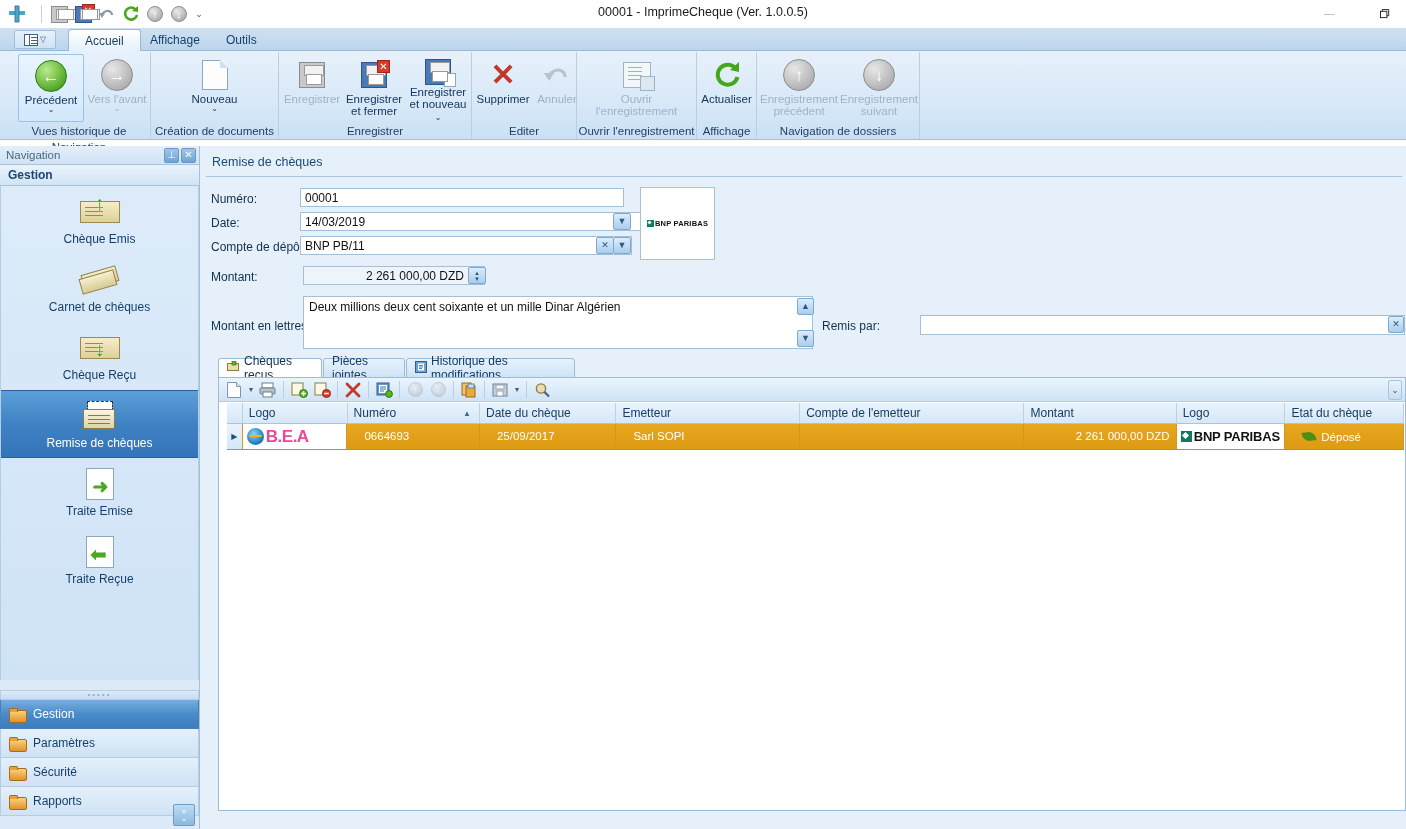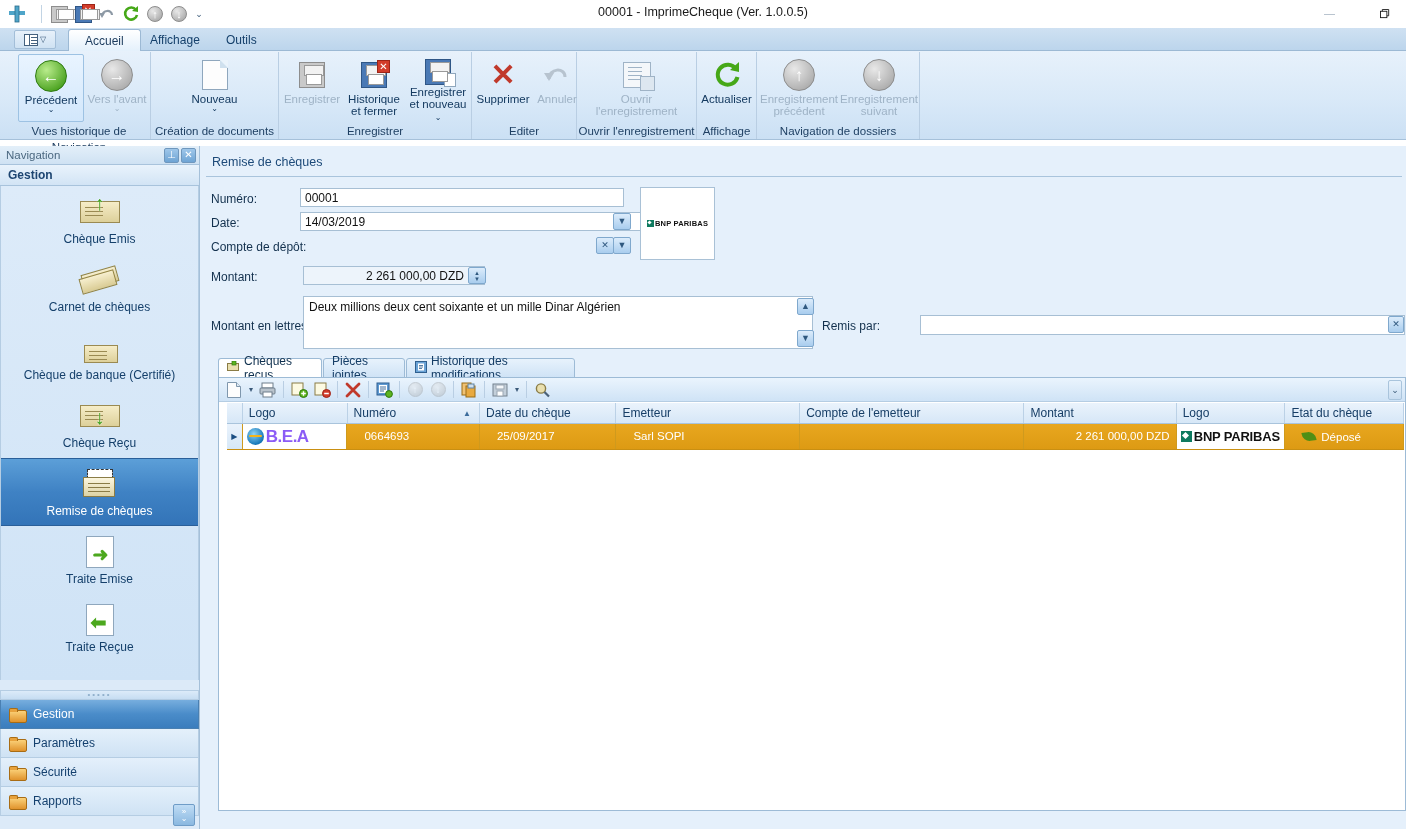--- a/index.html
+++ b/index.html
@@ -357,21 +357,21 @@
   }
   .grow .gc.indicator {
     width:16px; padding:0; display:flex; align-items:center; justify-content:center;
     background: linear-gradient(to bottom,#eaf3fc,#d6e7f7);
     color:#1b4e82; font-size:8px;
   }
   .grow .gc.num { text-align:right; }
   .grow .gc.logo { background:#ffffff; display:flex; align-items:center; padding:0 4px; }
   .bea {
     display:flex; align-items:center; gap:2px;
-    font-weight:bold; font-size:17px; color:#8b5cf6; letter-spacing:-0.5px;
+    font-weight:bold; font-size:17px; color:#ec4899; letter-spacing:-0.5px;
     font-family:"Liberation Sans", sans-serif;
   }
   .bea-globe {
     width:17px;height:17px;border-radius:50%;
     background: radial-gradient(circle at 40% 35%, #8ed3f5, #1677b8 70%, #0d5c94);
     position:relative; flex:none;
   }
   .bea-globe::before{content:'';position:absolute;left:2px;top:7px;width:13px;height:2px;background:#f5b41a;border-radius:1px;}
   .bnp2 {
     display:flex;align-items:center;gap:2px;
@@ -508,21 +508,21 @@
             <span class="disk"></span>
           </span>
         <span class="lbl">Enregistrer</span>
       </div>
       <div class="rbtn" style="width:62px;">
         <span class="ico">
             <span class="disk blue">
               <span class="badge-x">✕</span>
             </span>
           </span>
-        <span class="lbl">Historique et fermer</span>
+        <span class="lbl">Enregistrer et fermer</span>
       </div>
       <div class="rbtn" style="width:66px;">
         <span class="ico">
             <span class="disk blue">
               <span class="badge-doc"></span>
             </span>
           </span>
         <span class="lbl"><span>Enregistrer et nouveau</span> <span class="caret">⌄</span></span>
       </div>
     </div>
@@ -623,29 +623,20 @@
       <span class="nico">
         <span class="chqtilt">
             <i></i>
             <i></i>
           </span>
       </span>
       <span class="nlbl">Carnet de chèques</span>
     </div>
     <div class="navitem">
       <span class="nico">
-        <span style="position:relative;width:40px;height:34px;display:block;">
-          <span class="bank" style="position:absolute;left:5px;top:0;"></span>
-          <span class="chq" style="position:absolute;left:4px;top:14px;width:34px;height:18px;"></span>
-        </span>
-      </span>
-      <span class="nlbl">Chèque de banque (Certifié)</span>
-    </div>
-    <div class="navitem">
-      <span class="nico">
         <span class="chq">
             <span class="grn-arr-dn">↓</span>
           </span>
       </span>
       <span class="nlbl">Chèque Reçu</span>
     </div>
     <div class="navitem active">
       <span class="nico">
         <span class="remise">
             <span class="top"></span>
@@ -705,20 +696,21 @@
   <div class="formarea">
 
     <div class="fld-label" style="left:11px; top:12px;">Numéro:</div>
     <div class="tbox" style="left:100px; top:8px; width:324px;">00001</div>
 
     <div class="fld-label" style="left:11px; top:36px;">Date:</div>
     <div class="tbox" style="left:100px; top:32px; width:388px;">14/03/2019</div>
     <div class="spin-btn" style="left:413px; top:33px;">▼</div>
 
     <div class="fld-label" style="left:11px; top:60px;">Compte de dépôt:</div>
+    <div class="tbox" style="left:100px; top:56px; width:332px;">BNP PB/11</div>
     <div class="spin-btn" style="left:396px; top:57px;">✕</div>
     <div class="spin-btn" style="left:413px; top:57px;">▼</div>
 
     <div class="logo-box" style="left:440px; top:7px; width:75px; height:73px;">
       <span class="bnp">
         <span class="bnp-sq"></span>
         <span>BNP PARIBAS</span>
       </span>
     </div>
 

